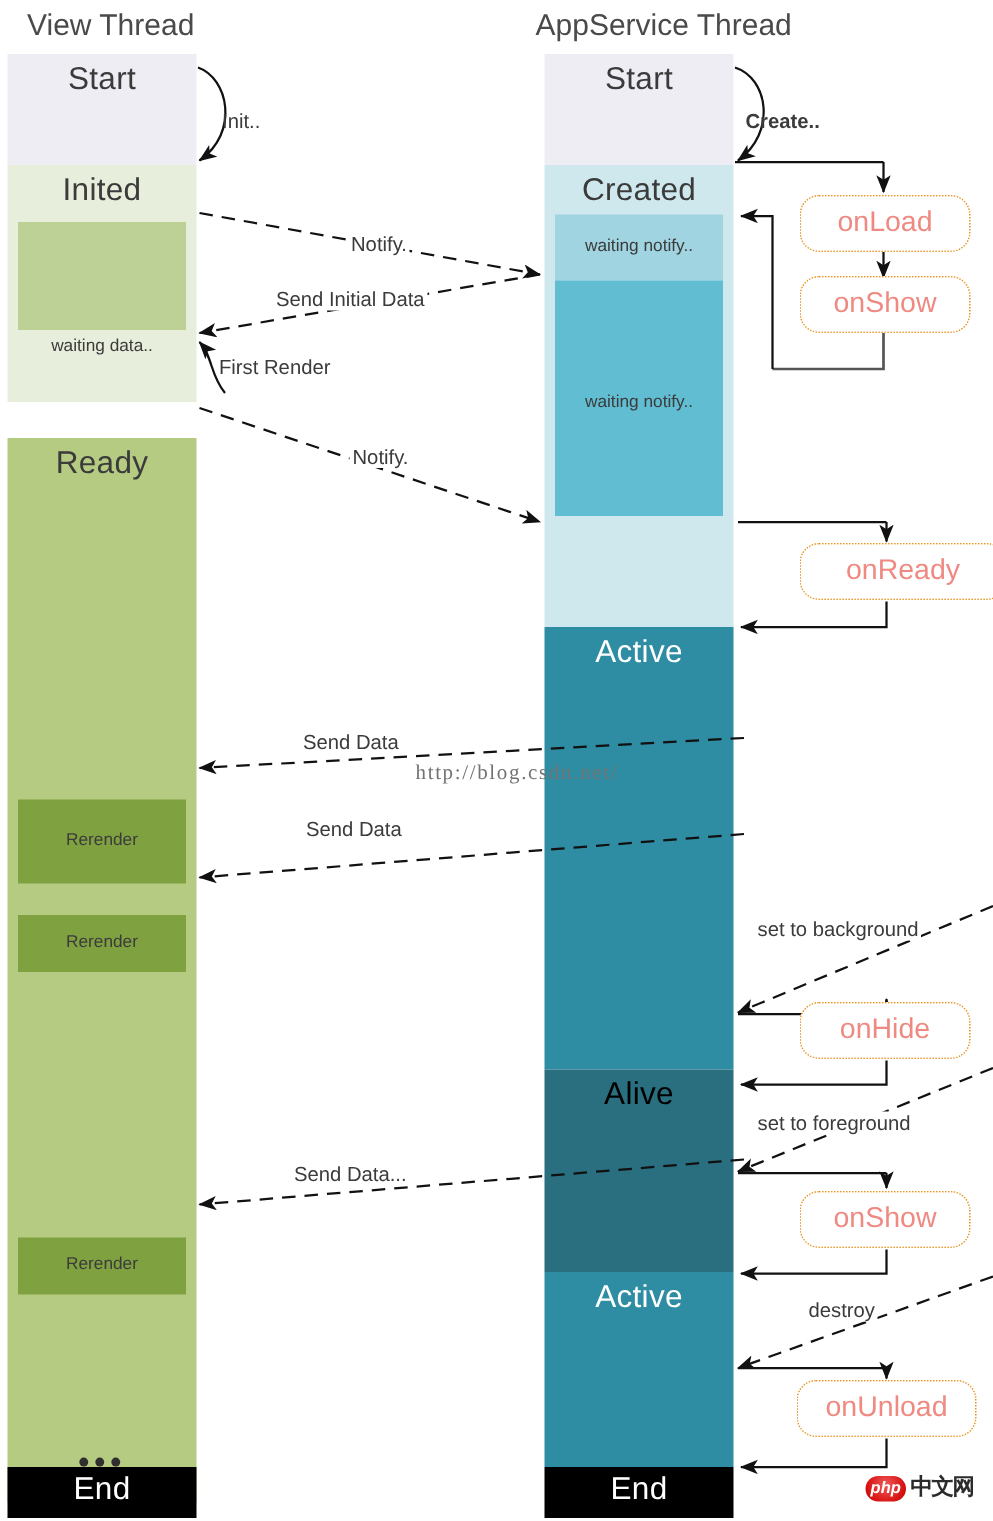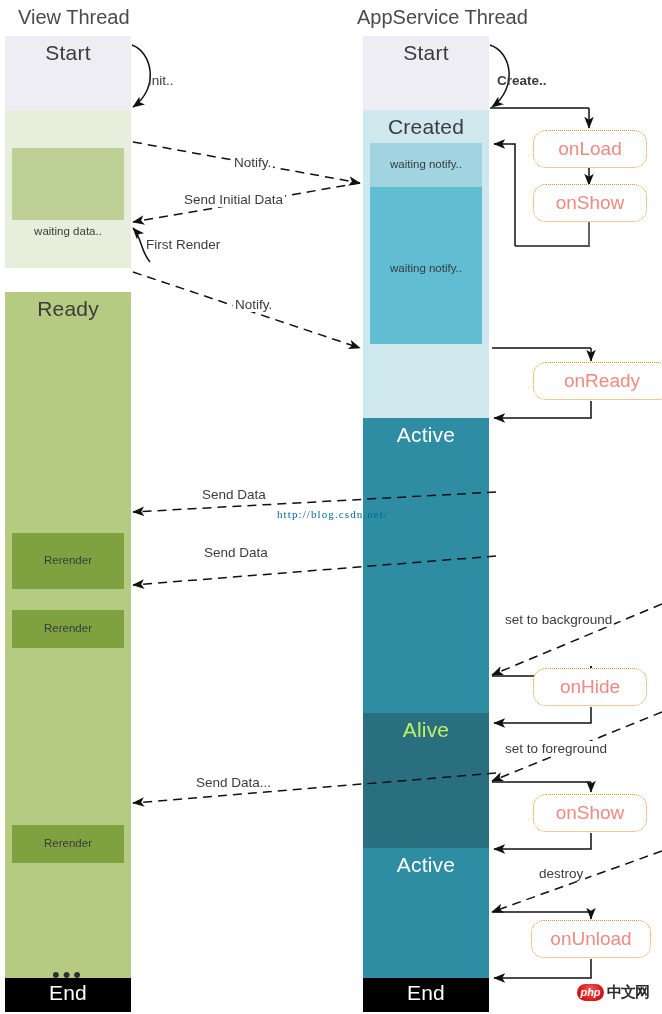--- a/index.html
+++ b/index.html
@@ -43,21 +43,21 @@
   
   .elabel{
     position:absolute;font-size:13.5px;color:#3b3b3b;white-space:nowrap;
     background:transparent;
   }
 
   
   #watermark{
     position:absolute;left:277px;top:508px;
     font-family:"Liberation Serif","DejaVu Serif",serif;
-    font-size:11px;color:#0369a1;letter-spacing:1.1px;white-space:nowrap;
+    font-size:14px;color:#737373;letter-spacing:1.1px;white-space:nowrap;
     pointer-events:none;
   }
   
   #logo{
     position:absolute;left:577px;top:984px;
     display:flex;gap:3px;
   }
   #logo .badge{
     width:27px;height:17px;border-radius:9px;
     background:radial-gradient(circle at 50% 35%,#f05a5a 0%,#d81111 70%,#a50b0b 100%);
@@ -77,20 +77,21 @@
 <div id="canvas">
 
   <div class="col-header" id="hdr-view">View Thread</div>
   <div class="col-header" id="hdr-app">AppService Thread</div>
 
   <div class="block" style="left:5px;top:36px;width:126px;height:74px;background:#efedf4;">
     <div class="blabel state-label lbl-top">Start</div>
   </div>
 
   <div class="block" style="left:5px;top:110px;width:126px;height:158px;background:#e8eedc;">
+    <div class="blabel state-label lbl-top">Inited</div>
     <div class="inner" style="left:7px;top:38px;width:112px;height:72px;background:#bdd096;">
       <div class="ilabel" style="top:29px;margin-top:48px;">waiting data..</div>
     </div>
   </div>
 
   <div class="block" style="left:5px;top:268px;width:126px;height:710px;background:#b5cb82;margin-top:24px;">
     <div class="blabel state-label lbl-top">Ready</div>
 
     <div class="inner" style="left:7px;top:241px;width:112px;height:56px;background:#7fa140;">
       <div class="ilabel" style="top:21px;">Rerender</div>
@@ -123,21 +124,21 @@
     <div class="inner" style="left:7px;top:77px;width:112px;height:157px;background:#61bdd2;">
       <div class="ilabel" style="top:75px;">waiting notify..</div>
     </div>
   </div>
 
   <div class="block" style="left:363px;top:418px;width:126px;height:295px;background:#2e8ca3;">
     <div class="blabel state-label lbl-top" style="color:#ffffff;">Active</div>
   </div>
 
   <div class="block" style="left:363px;top:713px;width:126px;height:135px;background:#2a6f80;">
-    <div class="blabel state-label lbl-top" style="color:#bef264;">Alive</div>
+    <div class="blabel state-label lbl-top" style="color:#000000;">Alive</div>
   </div>
 
   <div class="block" style="left:363px;top:848px;width:126px;height:130px;background:#2e8ca3;">
     <div class="blabel state-label lbl-top" style="color:#ffffff;">Active</div>
   </div>
 
   <div class="block" style="left:363px;top:978px;width:126px;height:34px;background:#000000;">
     <div class="blabel state-label" style="top:3px;color:#ffffff;">End</div>
   </div>
 

